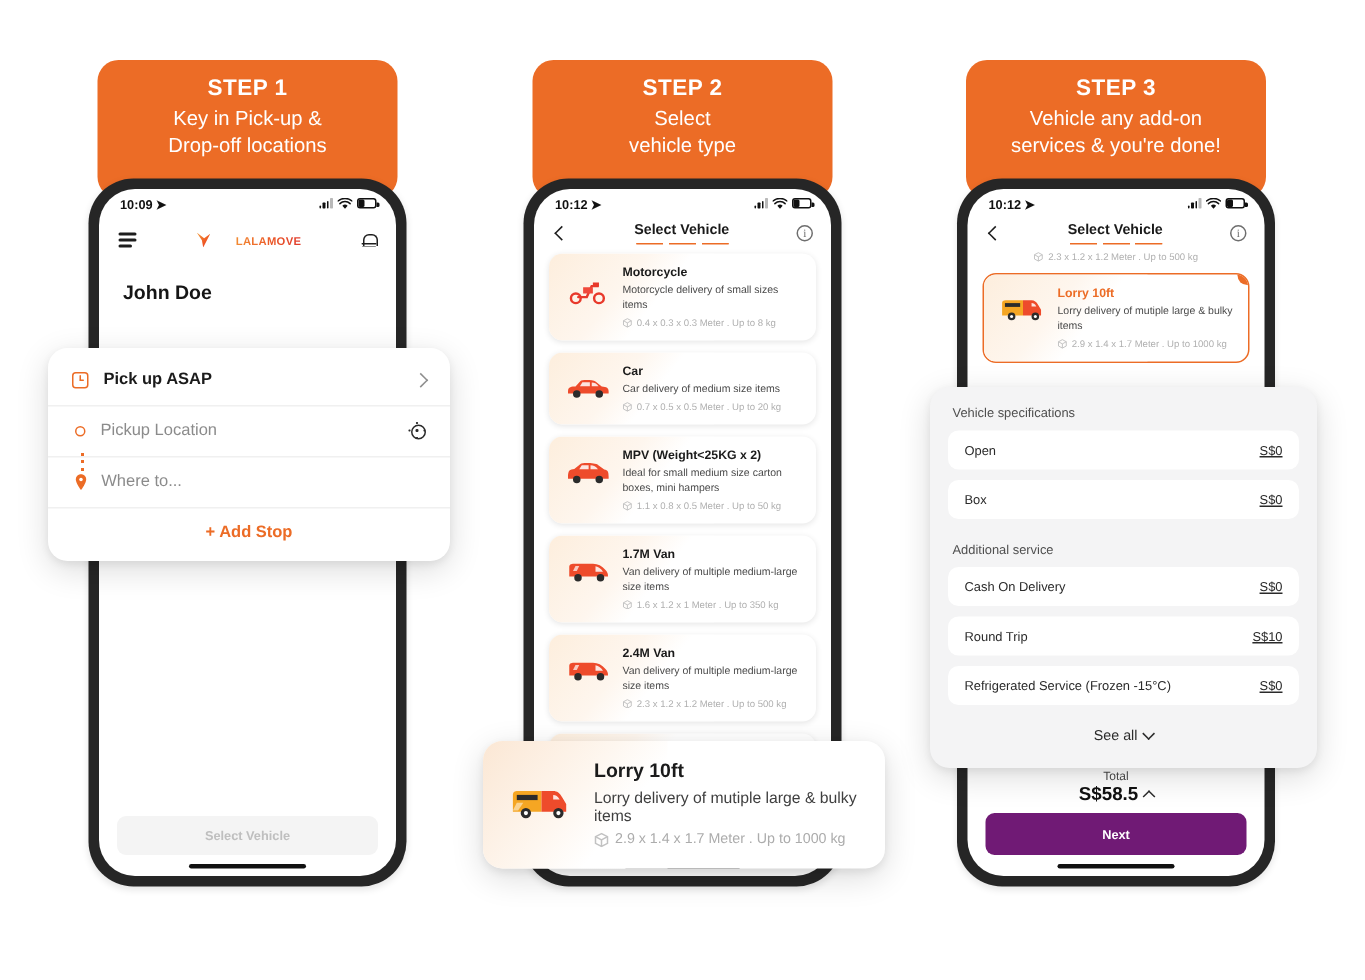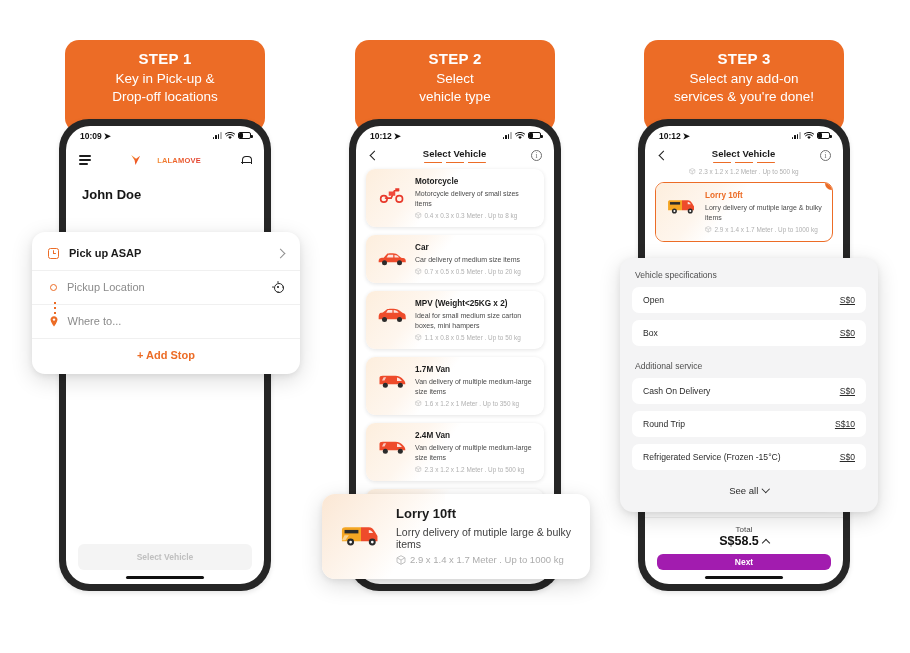--- a/index.html
+++ b/index.html
@@ -145,21 +145,21 @@
     background:#EC6C26;color:#fff;font-size:8px;line-height:13px;text-align:center;z-index:3;
   }
 
   
   .bottombar{ flex:none; padding: 6px 12px 0 12px;}
   .btn-ghost{
     height:26px;border-radius:6px;background:#F4F4F4;color:#BFBFBF;
     font-size:8.5px;font-weight:bold;display:flex;align-items:center;justify-content:center;
   }
   .btn-primary{
-    height:16px;border-radius:6px;background:#a21caf;color:#fff;
+    height:28px;border-radius:6px;background:#701a75;color:#fff;
     font-size:8.5px;font-weight:bold;display:flex;align-items:center;justify-content:center;
   }
   .totalrow{
     display:flex;align-items:center;justify-content:space-between;
     padding: 7px 13px 6px 13px; border-top:1px solid #EFEFEF;flex-direction:column;
   }
   .totalrow .lbl{font-size:8px;color:#4b4b4b;}
   .totalrow .val{font-size:12.5px;font-weight:bold;color:#111;display:flex;align-items:center;gap:4px;}
   .caret-up{width:6px;height:6px;border-left:1.3px solid #2b2b2b;border-top:1.3px solid #2b2b2b;transform:rotate(45deg);margin-top:3px;}
   .homebar{
@@ -518,21 +518,21 @@
             <path d="M5 .7 1 2.8v4.4L5 9.3l4-2.1V2.8z" fill="none" stroke="#c2c2c2" stroke-width="1"></path>
             <path d="M1 2.8 5 5l4-2.2M5 5v4.3" stroke="#c2c2c2" stroke-width="1" fill="none"></path>
           </svg>
         <span>2.9 x 1.4 x 1.7 Meter . Up to 1000 kg</span>
       </div>
     </div>
   </div>
 
   <div class="banner" style="left:644px; top:40px;">
     <div class="step-title">STEP 3</div>
-    <div class="step-sub">Select any add-on</div>
+    <div class="step-sub">Vehicle any add-on</div>
     <div class="step-sub">services &amp; you're done!</div>
   </div>
 
   <div class="phone" style="left:638px; top:119px;">
     <div class="screen">
       <div class="statusbar">
         <div class="sb-left">
           <span>10:12</span>
           <span>➤</span>
         </div>

